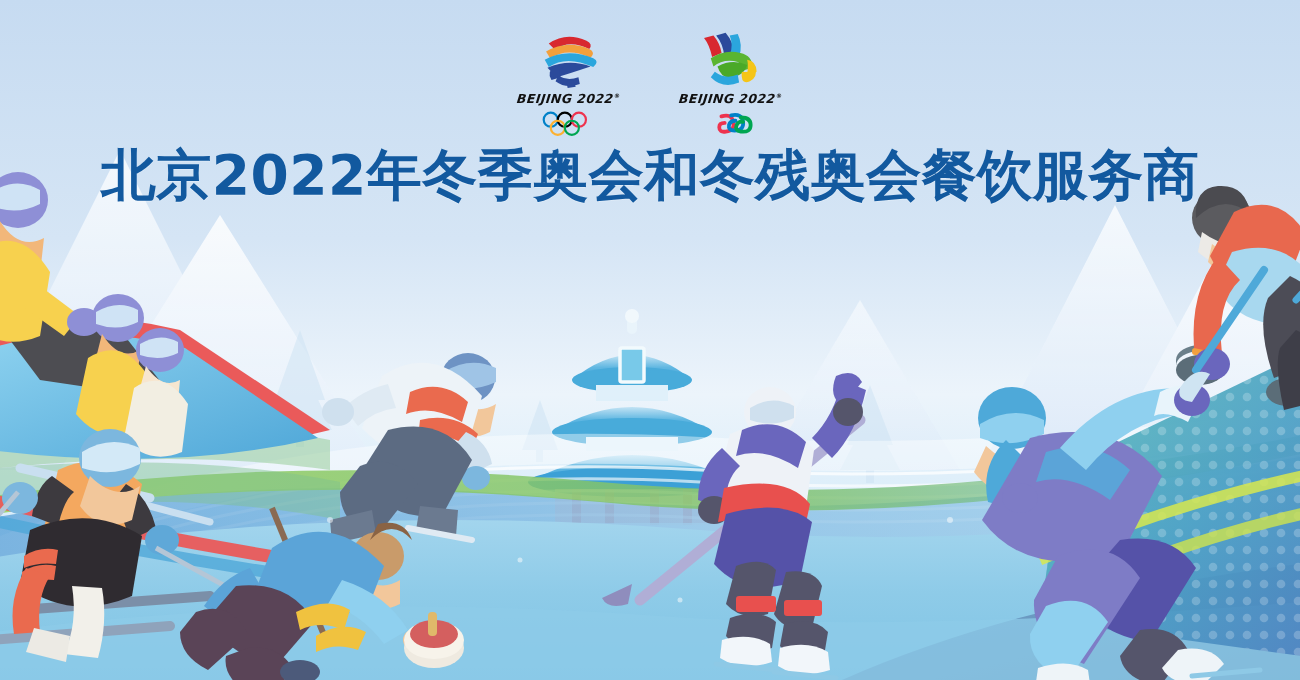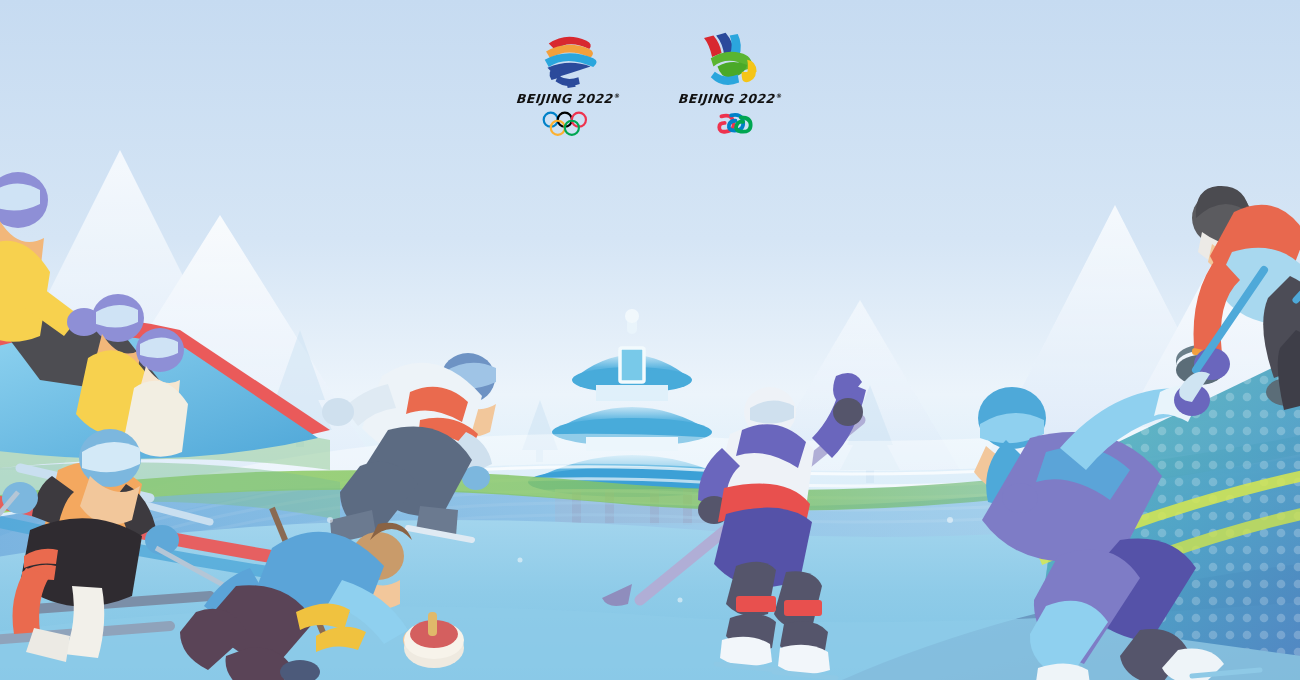--- a/index.html
+++ b/index.html
@@ -414,14 +414,15 @@
       <div class="logo-word"><span>BEIJING 2022</span><sup>®</sup></div>
       <svg class="logo-mark" viewBox="0 0 104 48" xmlns="http://www.w3.org/2000/svg">
         <path d="M34 10 q18 -6 22 10 q4 16 -14 18 q-12 2 -12 -8 q0 -8 10 -8" fill="none" stroke="#ee334e" stroke-width="7" stroke-linecap="round"></path>
         <path d="M52 8 q20 -4 22 12 q2 16 -16 16 q-12 0 -10 -10 q2 -8 12 -8" fill="none" stroke="#0081c8" stroke-width="7" stroke-linecap="round"></path>
         <path d="M70 12 q18 0 18 14 q0 14 -18 12 q-12 -2 -8 -12 q4 -8 12 -6" fill="none" stroke="#00a651" stroke-width="7" stroke-linecap="round"></path>
       </svg>
     </div>
 
   </div>
 
+  <div id="title">北京2022年冬季奥会和冬残奥会餐饮服务商</div>
 
 </div>
 
 </body></html>

